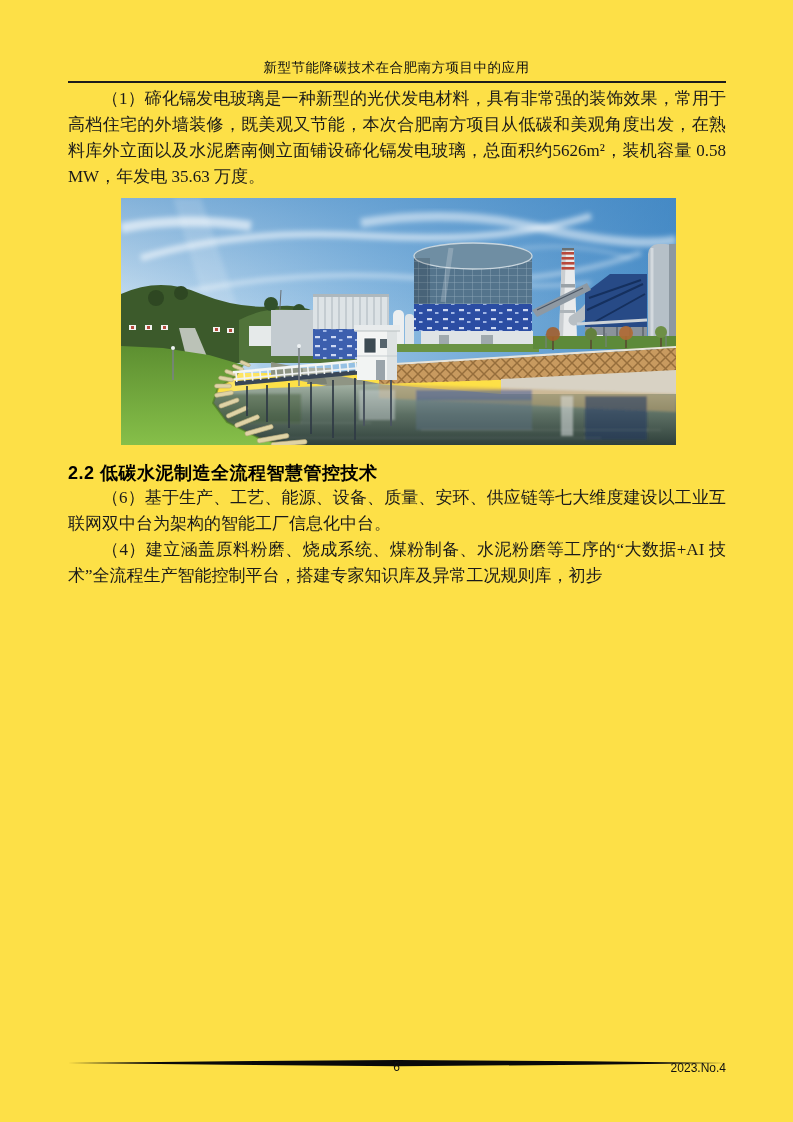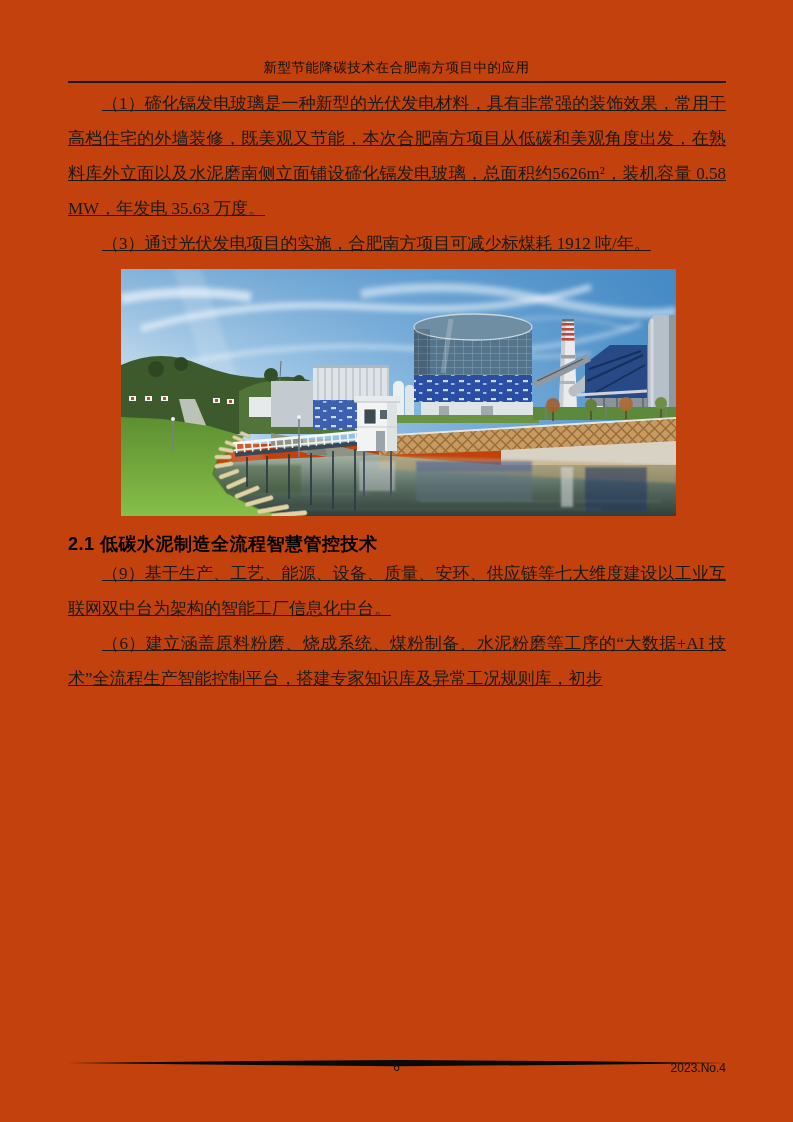--- a/index.html
+++ b/index.html
@@ -1,44 +1,43 @@
 <!DOCTYPE html>
 <html lang="zh"><head>
 <meta charset="utf-8">
 <style>
   html,body{margin:0;padding:0;background:#888;}
-  .page{position:relative;width:793px;height:1122px;margin:0 auto;background:#c2410c;
+  .page{position:relative;width:793px;height:1122px;margin:0 auto;background:#fde047;
         font-family:"Liberation Serif","DejaVu Serif",serif;color:#1a1a1a;overflow:hidden;}
   .header-title{position:absolute;top:59px;left:0;right:0;text-align:center;
         font-size:13.5px;letter-spacing:.5px;color:#111;}
   .header-rule{position:absolute;top:81px;left:68px;width:658px;height:0;
         border-top:2px solid #1c1c1c;}
   .content{position:absolute;top:86px;left:68px;width:658px;}
-  p.body{margin:0;font-size:17px;line-height:35px;text-align:justify;
-        text-indent:2em;word-break:break-all;text-decoration:underline;}
+  p.body{margin:0;font-size:17px;line-height:26px;text-align:justify;
+        text-indent:2em;word-break:break-all;}
   .figure-wrap{margin:8px 0 0 53px;width:555px;height:247px;line-height:0;}
   h2.sec{margin:16px 0 0 0;font-family:"Liberation Sans","DejaVu Sans",sans-serif;
         font-size:18px;line-height:24px;font-weight:bold;color:#000;letter-spacing:.5px;}
   .footer-rule{position:absolute;left:68px;top:1053px;width:658px;height:8px;}
   .footer-page{position:absolute;left:0;right:0;top:1060px;text-align:center;
         font-family:"Liberation Sans","DejaVu Sans",sans-serif;font-size:12px;color:#111;}
   .footer-issue{position:absolute;right:67px;top:1061px;
         font-family:"Liberation Sans","DejaVu Sans",sans-serif;font-size:12px;color:#111;}
 </style>
 </head>
 <body>
 
 <div class="page">
 
   <div class="header-title">新型节能降碳技术在合肥南方项目中的应用</div>
   <div class="header-rule"></div>
 
   <div class="content">
     <p class="body">（1）碲化镉发电玻璃是一种新型的光伏发电材料，具有非常强的装饰效果，常用于高档住宅的外墙装修，既美观又节能，本次合肥南方项目从低碳和美观角度出发，在熟料库外立面以及水泥磨南侧立面铺设碲化镉发电玻璃，总面积约5626m²，装机容量 0.58MW，年发电 35.63 万度。</p>
-    <p class="body">（3）通过光伏发电项目的实施，合肥南方项目可减少标煤耗 1912 吨/年。</p>
 
     <div class="figure-wrap">
       
       <svg viewBox="0 0 555 247" width="555" height="247">
         <defs>
           <linearGradient id="sky" x1="0" y1="0" x2="1" y2="0">
             <stop offset="0" stop-color="#cde2f2"></stop>
               <stop offset="0.45" stop-color="#8fbde2"></stop>
               <stop offset="1" stop-color="#4c8fc8"></stop>
           </linearGradient>
@@ -276,24 +275,24 @@
         </g>
         <g>
           <line x1="52" y1="152" x2="52" y2="182" stroke="#7a8187" stroke-width="1.5"></line>
             <circle cx="52" cy="150" r="2" fill="#eef2f4"></circle>
           <line x1="178" y1="150" x2="178" y2="188" stroke="#7a8187" stroke-width="1.5"></line>
             <circle cx="178" cy="148" r="2" fill="#eef2f4"></circle>
         </g>
       </svg>
     </div>
 
-    <h2 class="sec">2.1 低碳水泥制造全流程智慧管控技术</h2>
-
-    <p class="body">（9）基于生产、工艺、能源、设备、质量、安环、供应链等七大维度建设以工业互联网双中台为架构的智能工厂信息化中台。</p>
-    <p class="body">（6）建立涵盖原料粉磨、烧成系统、煤粉制备、水泥粉磨等工序的“大数据+AI 技术”全流程生产智能控制平台，搭建专家知识库及异常工况规则库，初步</p>
+    <h2 class="sec">2.2 低碳水泥制造全流程智慧管控技术</h2>
+
+    <p class="body">（6）基于生产、工艺、能源、设备、质量、安环、供应链等七大维度建设以工业互联网双中台为架构的智能工厂信息化中台。</p>
+    <p class="body">（4）建立涵盖原料粉磨、烧成系统、煤粉制备、水泥粉磨等工序的“大数据+AI 技术”全流程生产智能控制平台，搭建专家知识库及异常工况规则库，初步</p>
   </div>
 
   <div class="footer-rule">
     <svg width="658" height="8" viewBox="0 0 658 8">
       <polygon points="0,4 160,2.2 330,1 520,2.2 658,4 520,5.8 330,7.2 160,5.8" fill="#0a0a0a"></polygon>
     </svg>
   </div>
   <div class="footer-page">6</div>
   <div class="footer-issue">2023.No.4</div>
 

